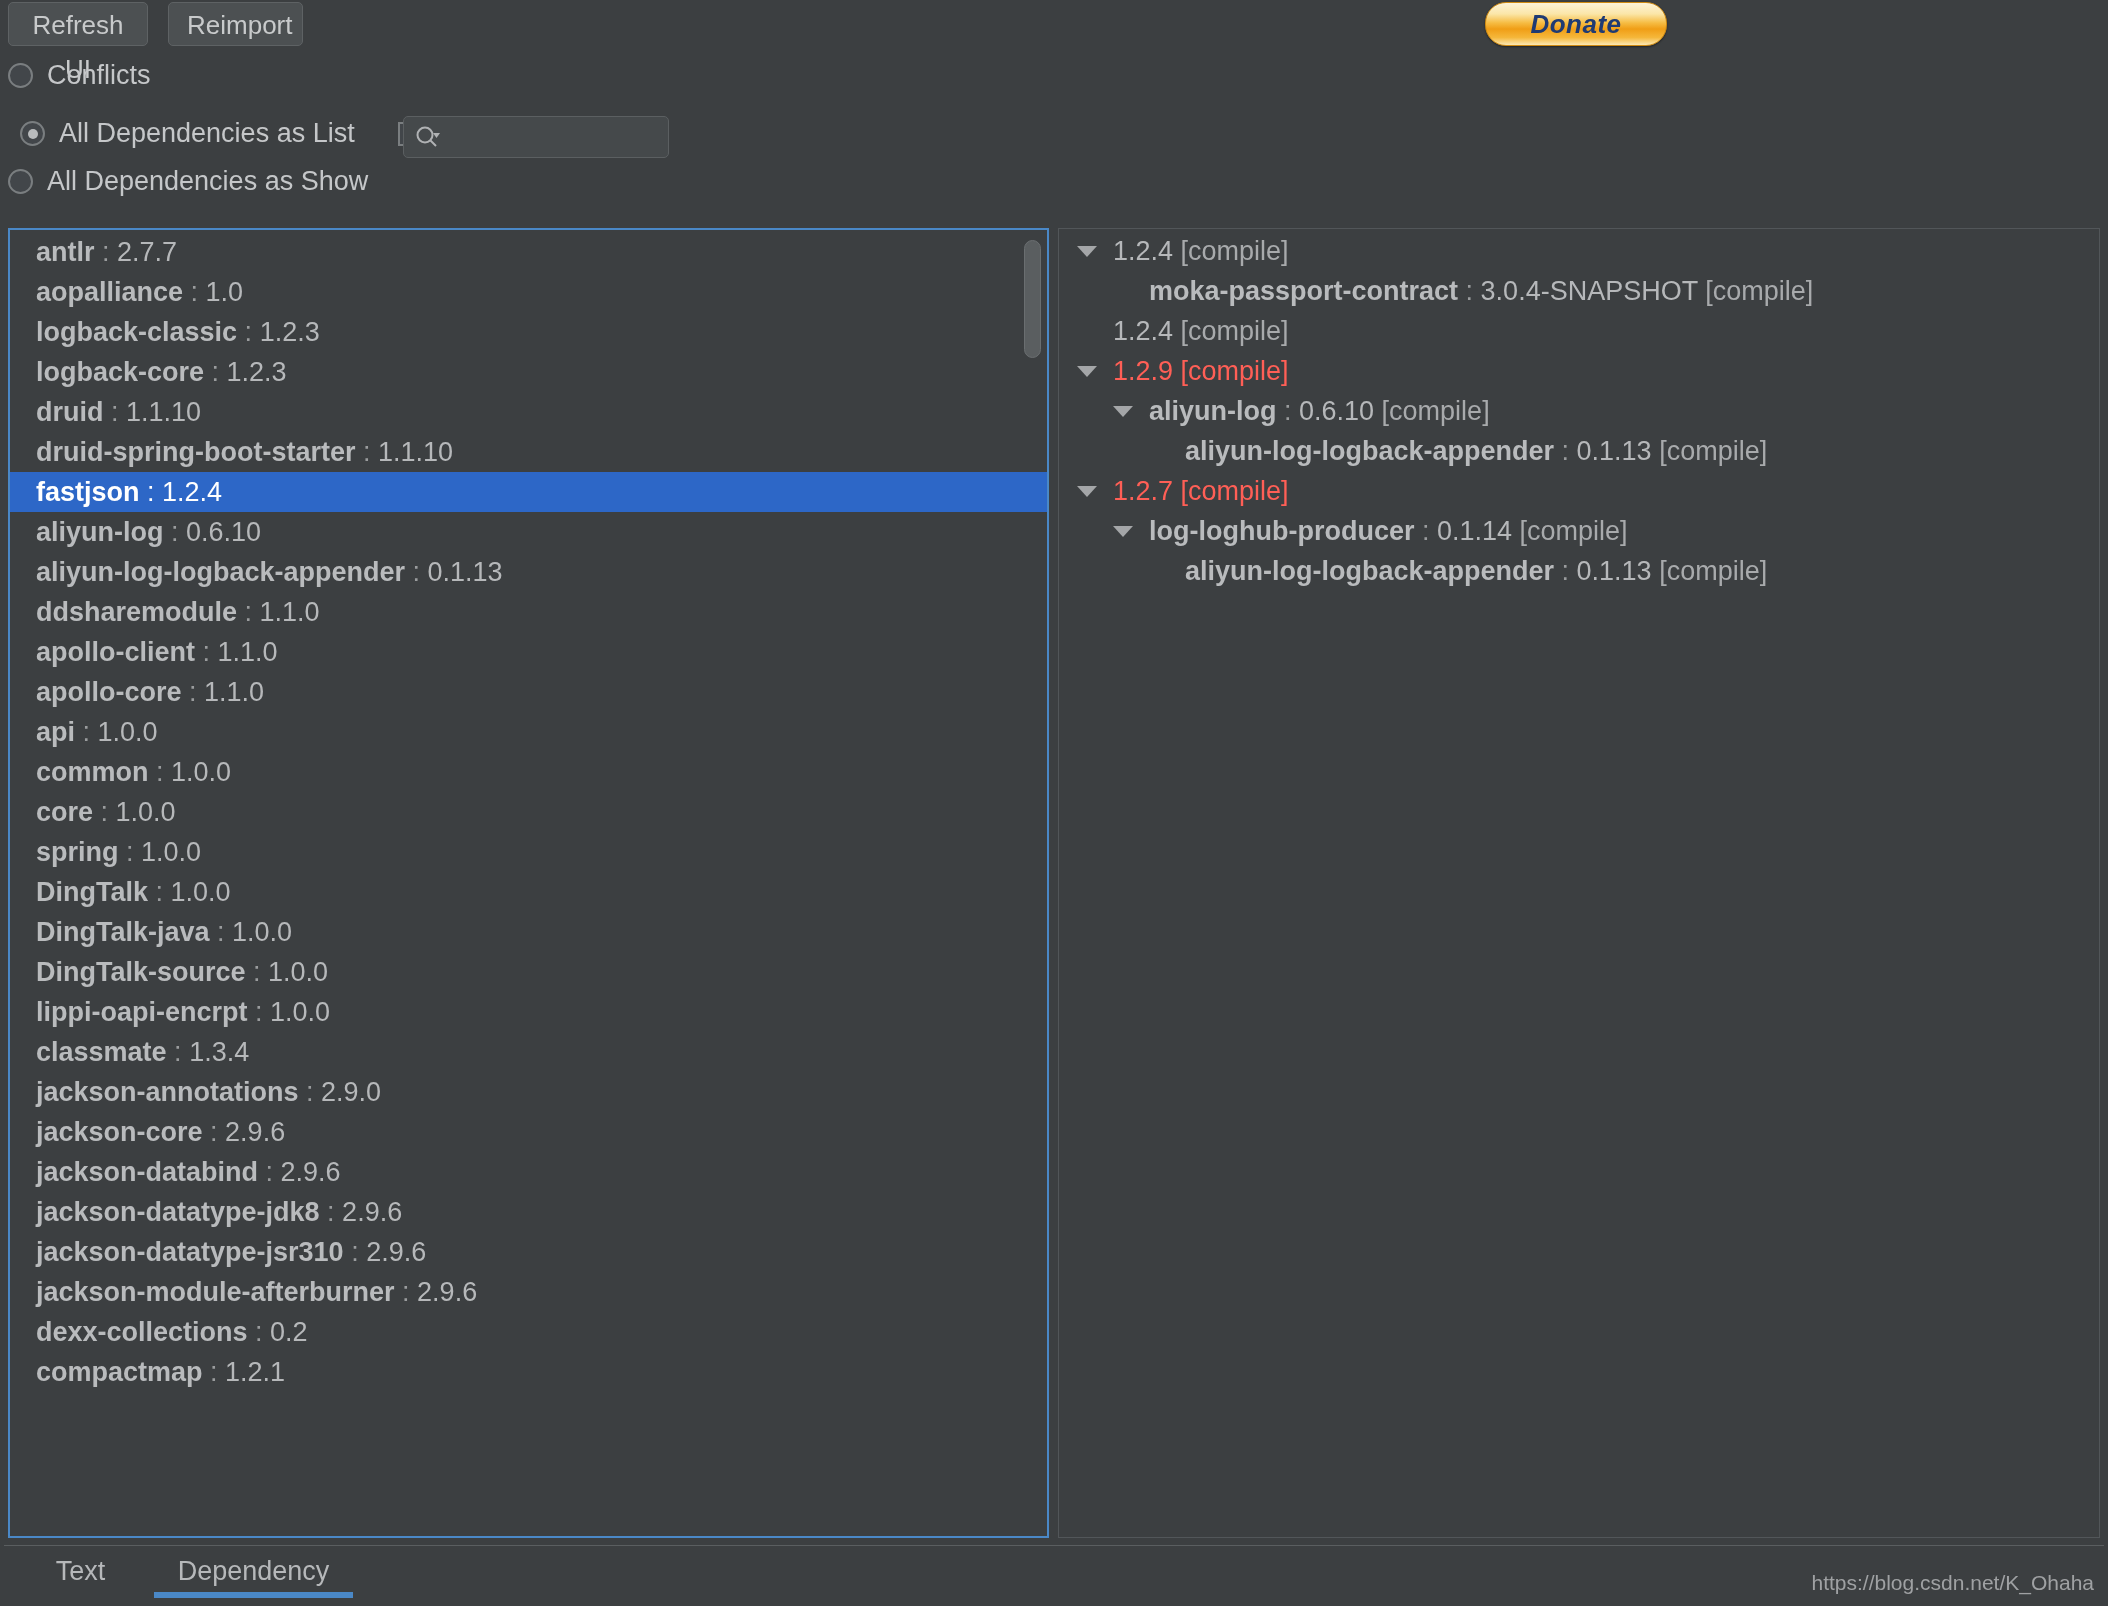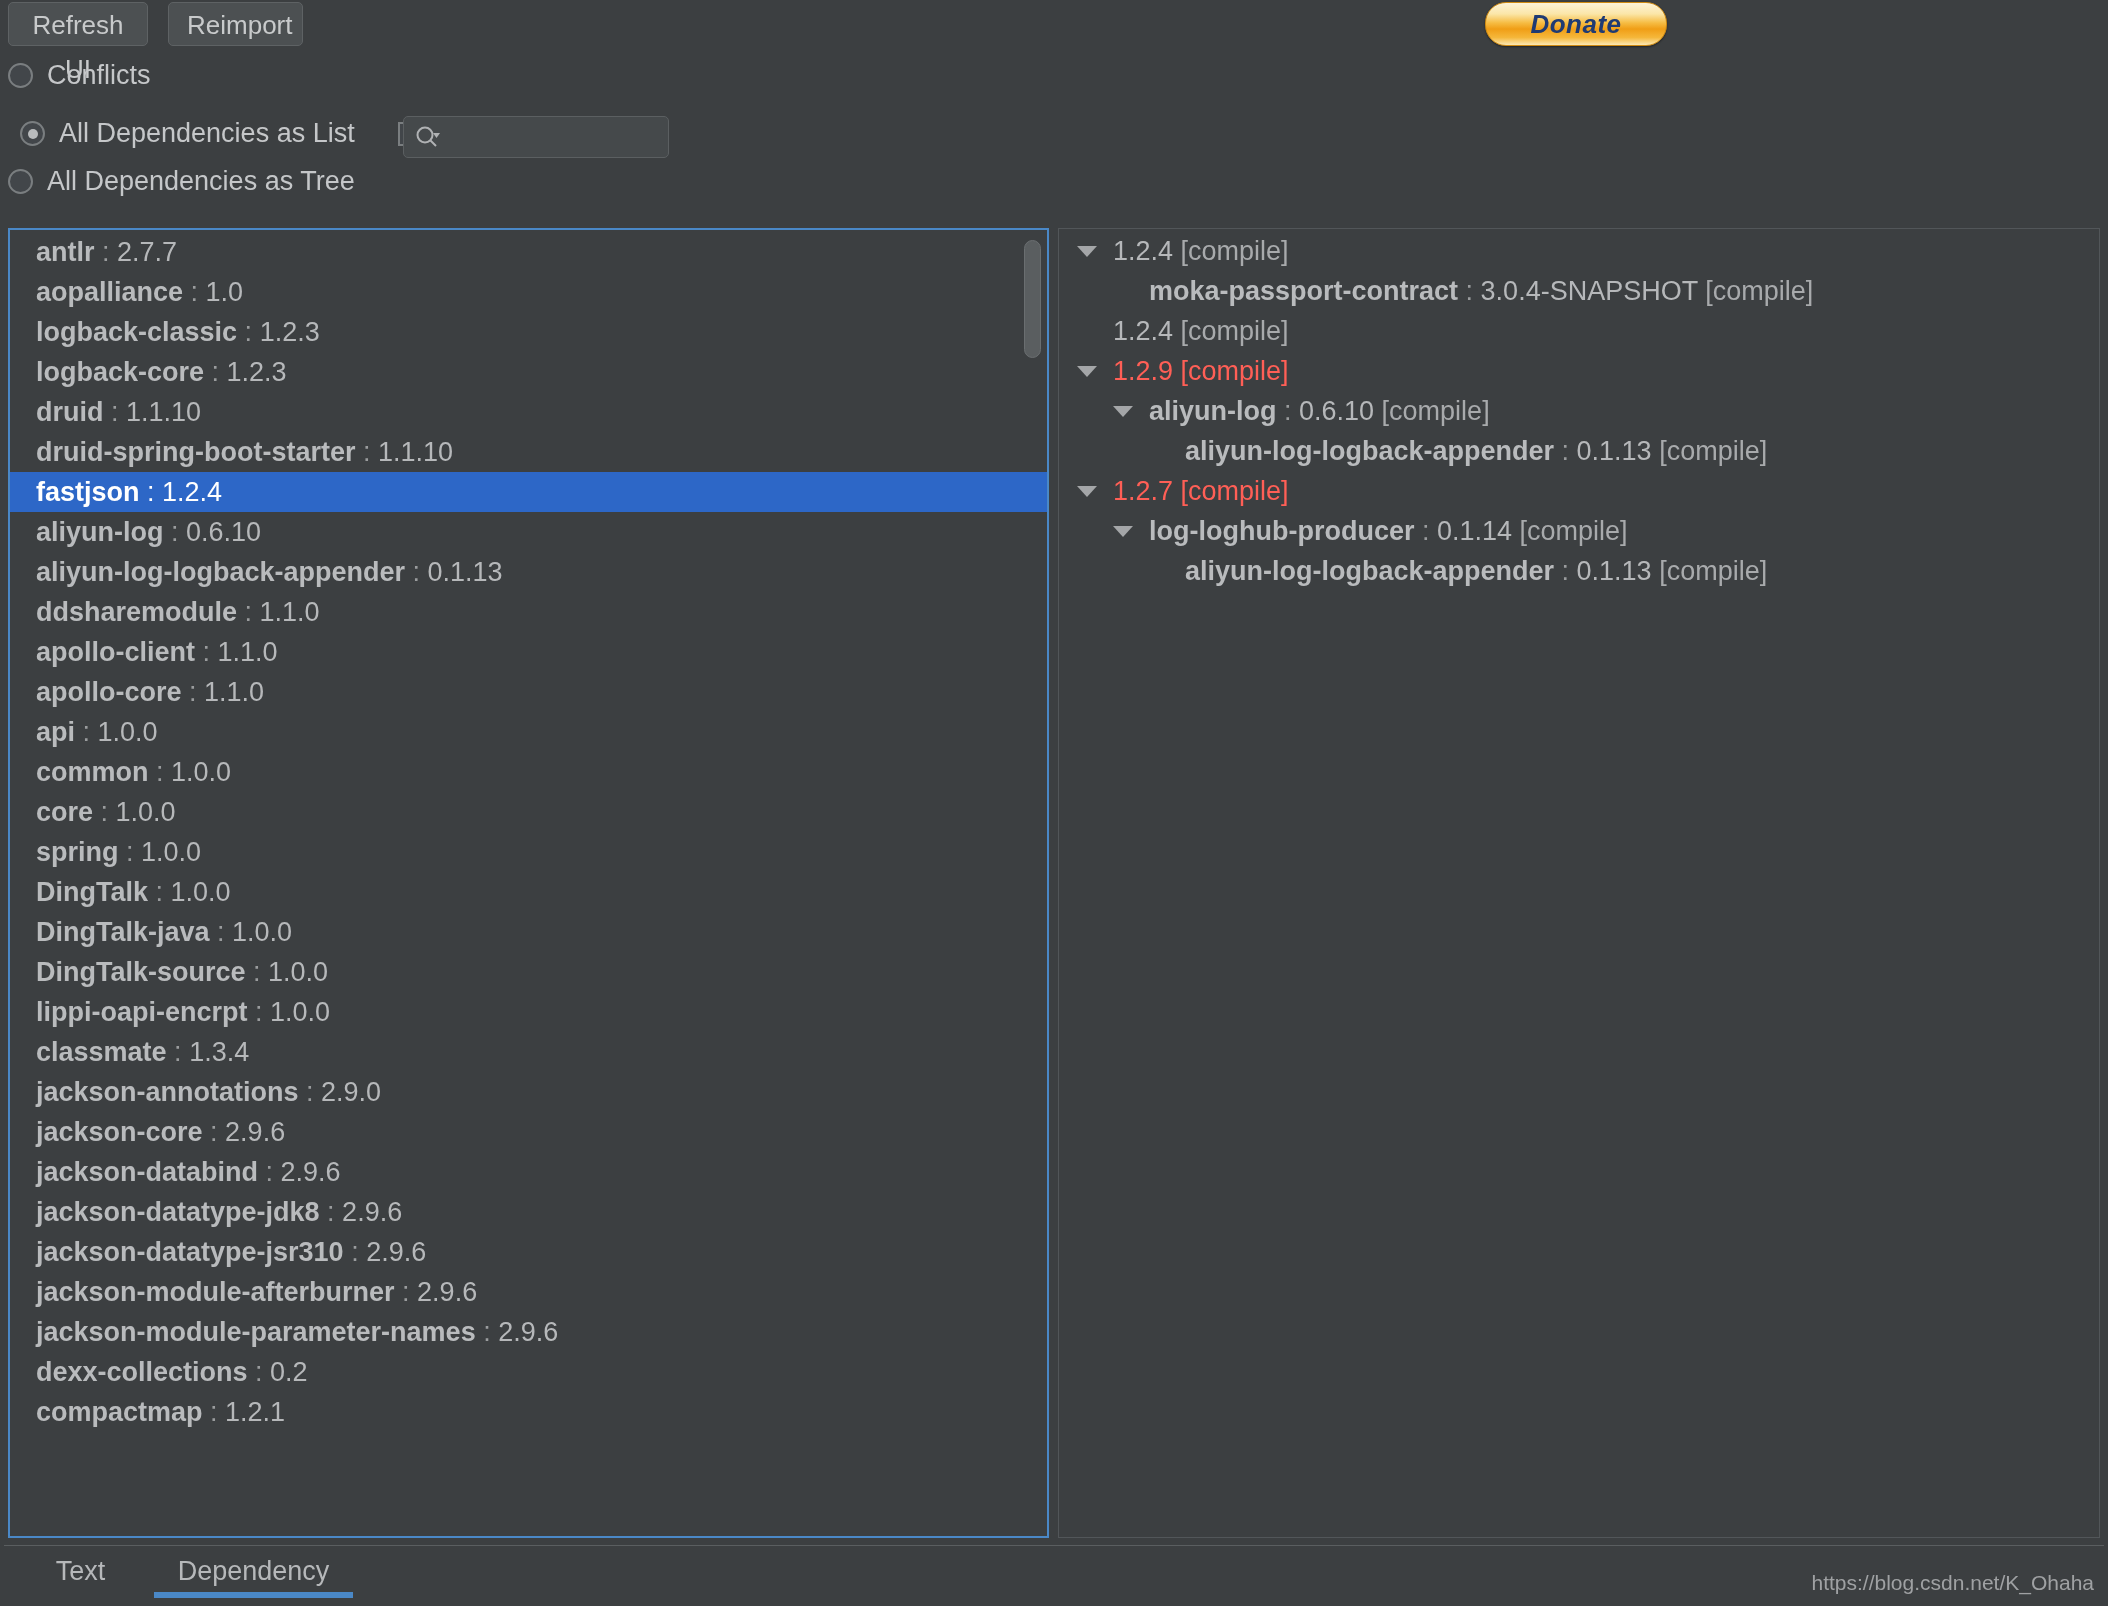--- a/index.html
+++ b/index.html
@@ -274,21 +274,21 @@
       <span class="optlabel">Conflicts</span>
     </div>
 
     <div class="optrow" id="opt-list">
       <span class="radio on"></span>
       <span class="optlabel">All Dependencies as List</span>
     </div>
 
     <div class="optrow" id="opt-tree">
       <span class="radio"></span>
-      <span class="optlabel">All Dependencies as Tree</span>
+      <span class="optlabel">All Dependencies as Show</span>
     </div>
 
     <div class="optrow" id="opt-groupid">
       <span class="checkbox"></span>
       <span class="optlabel">Show GroupId</span>
     </div>
 
     <div class="searchbox">
       <span class="sicon">
         <svg width="28" height="28" viewBox="0 0 28 28">
@@ -325,21 +325,20 @@
           <div class="row"><span class="art">DingTalk-java</span><span class="sep"> : </span><span class="ver">1.0.0</span></div>
           <div class="row"><span class="art">DingTalk-source</span><span class="sep"> : </span><span class="ver">1.0.0</span></div>
           <div class="row"><span class="art">lippi-oapi-encrpt</span><span class="sep"> : </span><span class="ver">1.0.0</span></div>
           <div class="row"><span class="art">classmate</span><span class="sep"> : </span><span class="ver">1.3.4</span></div>
           <div class="row"><span class="art">jackson-annotations</span><span class="sep"> : </span><span class="ver">2.9.0</span></div>
           <div class="row"><span class="art">jackson-core</span><span class="sep"> : </span><span class="ver">2.9.6</span></div>
           <div class="row"><span class="art">jackson-databind</span><span class="sep"> : </span><span class="ver">2.9.6</span></div>
           <div class="row"><span class="art">jackson-datatype-jdk8</span><span class="sep"> : </span><span class="ver">2.9.6</span></div>
           <div class="row"><span class="art">jackson-datatype-jsr310</span><span class="sep"> : </span><span class="ver">2.9.6</span></div>
           <div class="row"><span class="art">jackson-module-afterburner</span><span class="sep"> : </span><span class="ver">2.9.6</span></div>
-          <div class="row"><span class="art">jackson-module-parameter-names</span><span class="sep"> : </span><span class="ver">2.9.6</span></div>
           <div class="row"><span class="art">dexx-collections</span><span class="sep"> : </span><span class="ver">0.2</span></div>
           <div class="row"><span class="art">compactmap</span><span class="sep"> : </span><span class="ver">1.2.1</span></div>
         </div>
       <div class="vscroll">
         <div class="thumb" style="top:4px;height:118px;"></div>
       </div>
     </div>
 
     <div class="pane" id="pane-right">
       <div class="tree" id="dep-tree">

